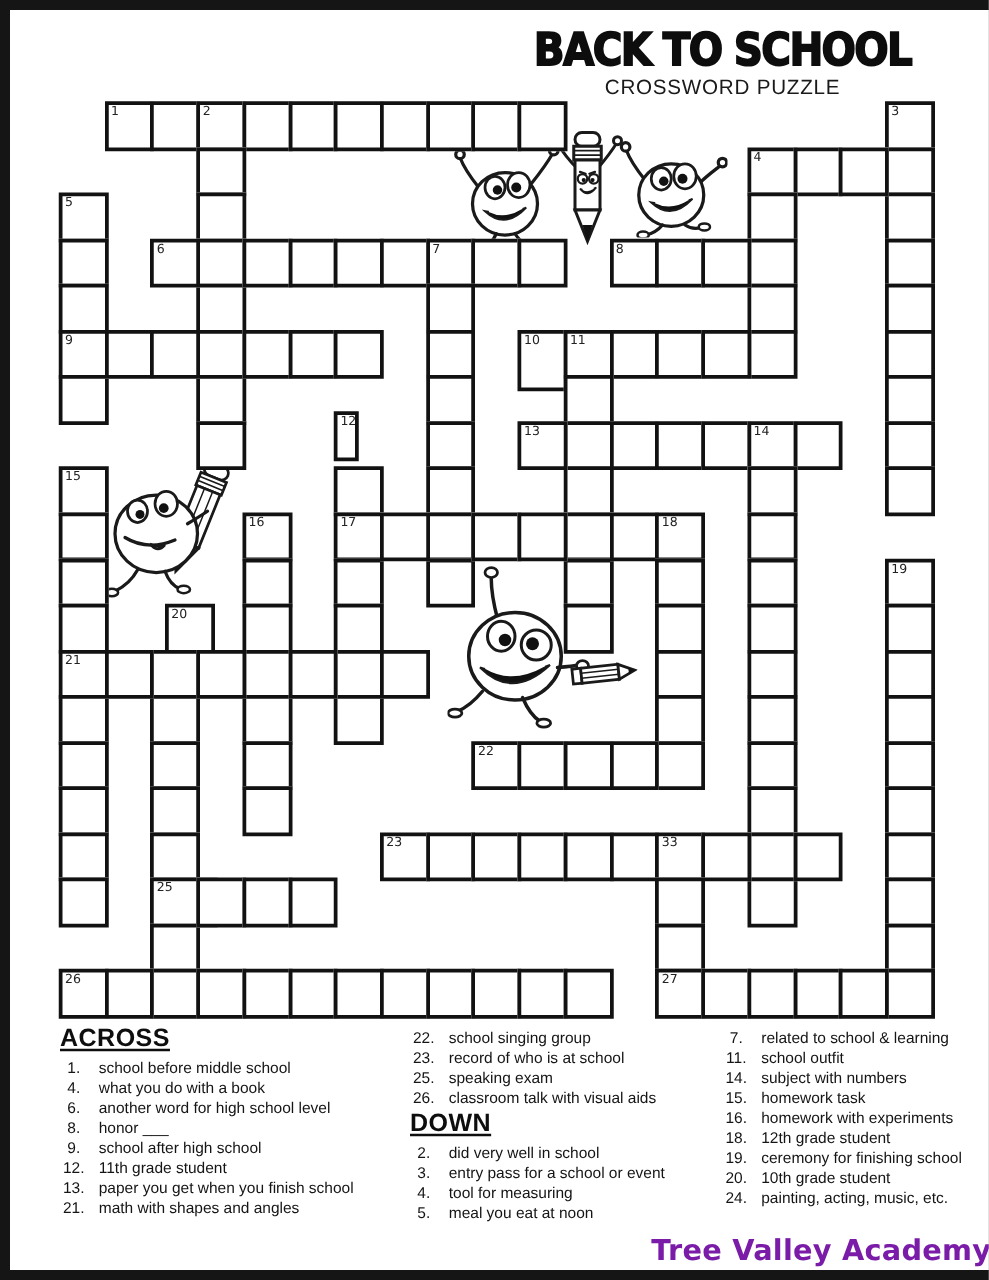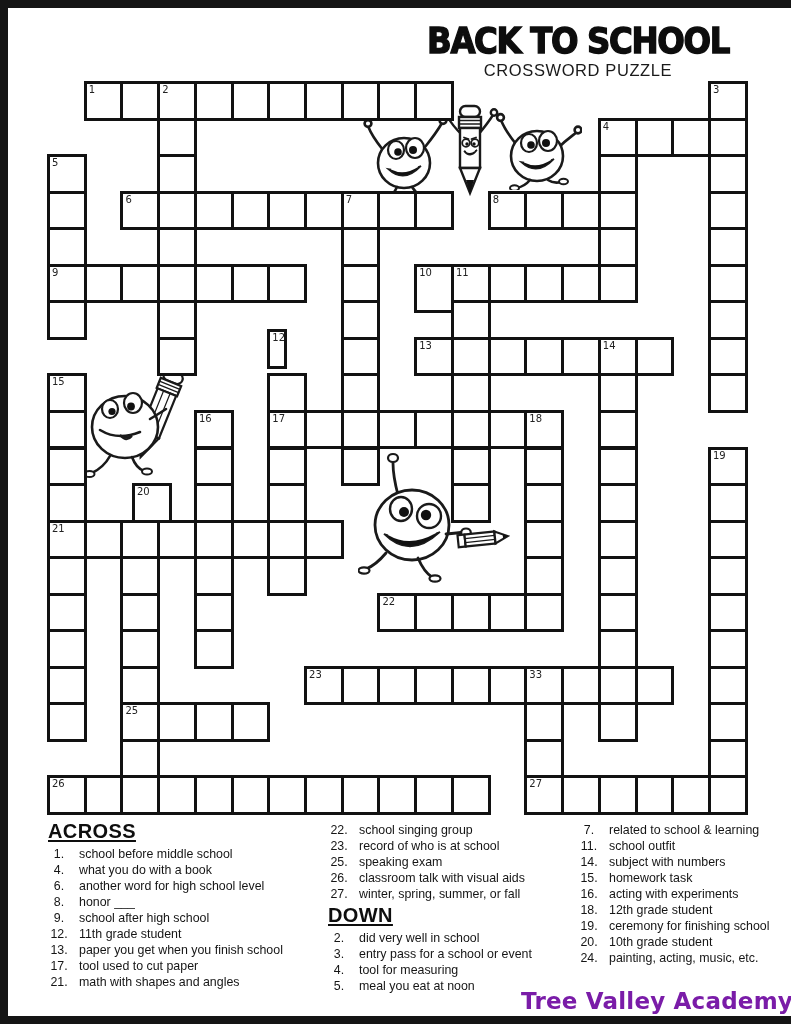--- a/index.html
+++ b/index.html
@@ -437,24 +437,20 @@
         </div>
         <div class="clue">
           <span class="cnum">12.</span>
           <span class="ctext">11th grade student</span>
         </div>
         <div class="clue">
           <span class="cnum">13.</span>
           <span class="ctext">paper you get when you finish school</span>
         </div>
         <div class="clue">
-          <span class="cnum">17.</span>
-          <span class="ctext">tool used to cut paper</span>
-        </div>
-        <div class="clue">
           <span class="cnum">21.</span>
           <span class="ctext">math with shapes and angles</span>
         </div>
       </div>
   </div>
 
   <div class="clues-col" style="left:326px;top:822px;width:250px;">
     <div class="clue-list" id="list-a2">
         <div class="clue">
           <span class="cnum">22.</span>
@@ -465,24 +461,20 @@
           <span class="ctext">record of who is at school</span>
         </div>
         <div class="clue">
           <span class="cnum">25.</span>
           <span class="ctext">speaking exam</span>
         </div>
         <div class="clue">
           <span class="cnum">26.</span>
           <span class="ctext">classroom talk with visual aids</span>
         </div>
-        <div class="clue">
-          <span class="cnum">27.</span>
-          <span class="ctext">winter, spring, summer, or fall</span>
-        </div>
       </div>
     <div class="clue-header" style="margin-top:2px;">DOWN</div>
     <div class="clue-list" id="list-d1">
         <div class="clue">
           <span class="cnum">2.</span>
           <span class="ctext">did very well in school</span>
         </div>
         <div class="clue">
           <span class="cnum">3.</span>
           <span class="ctext">entry pass for a school or event</span>
@@ -511,21 +503,21 @@
         <div class="clue">
           <span class="cnum">14.</span>
           <span class="ctext">subject with numbers</span>
         </div>
         <div class="clue">
           <span class="cnum">15.</span>
           <span class="ctext">homework task</span>
         </div>
         <div class="clue">
           <span class="cnum">16.</span>
-          <span class="ctext">acting with experiments</span>
+          <span class="ctext">homework with experiments</span>
         </div>
         <div class="clue">
           <span class="cnum">18.</span>
           <span class="ctext">12th grade student</span>
         </div>
         <div class="clue">
           <span class="cnum">19.</span>
           <span class="ctext">ceremony for finishing school</span>
         </div>
         <div class="clue">

